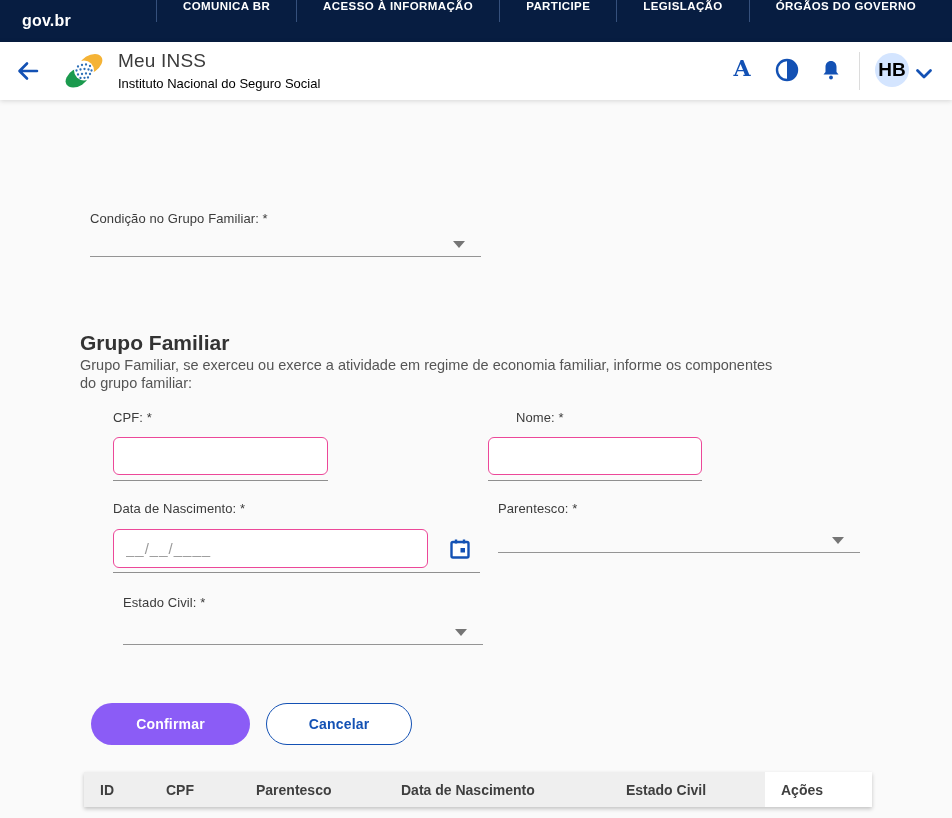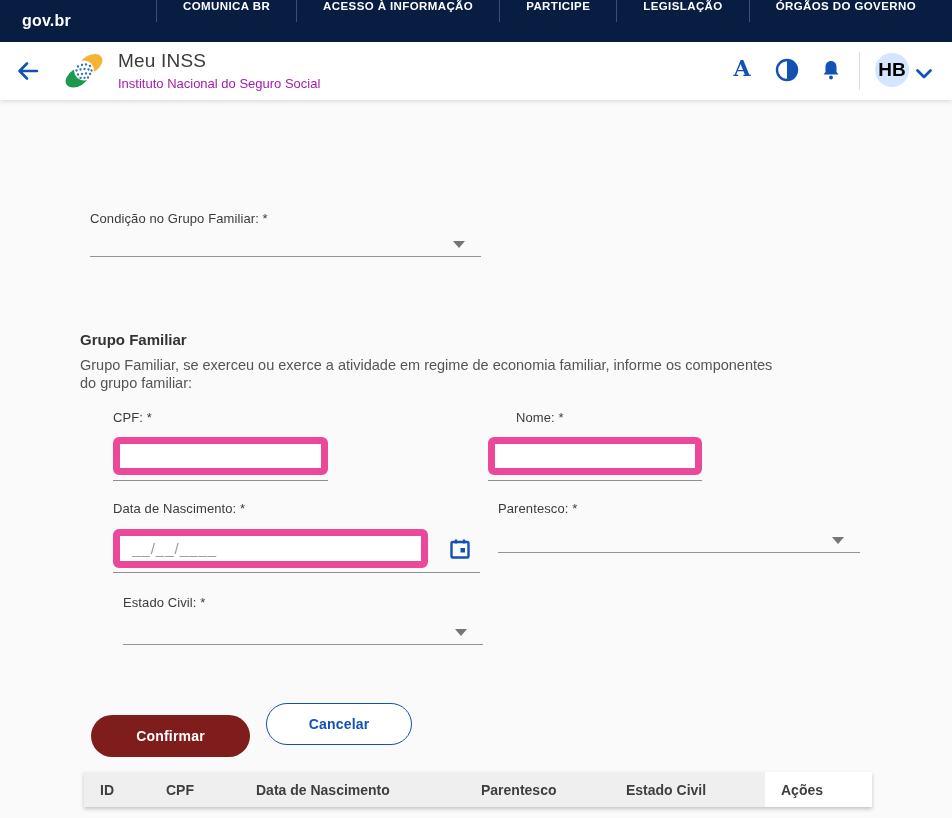--- a/index.html
+++ b/index.html
@@ -28,21 +28,21 @@
 
   
   .appheader {
     position:absolute; top:42px; left:0; width:952px; height:58px;
     background:#ffffff; box-shadow:0 1px 5px rgba(0,0,0,0.15); z-index:5;
   }
   .back-btn { position:absolute; left:15px; top:16px; width:26px; height:26px; cursor:pointer; }
   .inss-logo { position:absolute; left:63px; top:9px; width:42px; height:40px; }
   .title-box { position:absolute; left:118px; top:8px; }
   .app-title { font-size:19px; color:#3b3b3b; font-weight:400; letter-spacing:0.2px; }
-  .app-subtitle { font-size:13px; color:#a21caf; margin-top:4px; }
+  .app-subtitle { font-size:13px; color:#000000; margin-top:4px; }
   .hdr-icon { position:absolute; top:14px; width:28px; height:28px; display:flex; align-items:center; justify-content:center; cursor:pointer; }
   .font-icon { left:728px; top:12px; font-family:"DejaVu Serif", serif; font-weight:bold; font-size:22px; color:#1351B4; }
   .contrast-icon { left:773px; }
   .bell-icon { left:817px; }
   .hdr-divider { position:absolute; left:859px; top:10px; width:1px; height:38px; background:#dcdcdc; }
   .avatar {
     position:absolute; left:875px; top:11px; width:34px; height:34px; border-radius:50%;
     background:#D4E5FF; color:#000000; font-weight:bold; font-size:19px;
     display:flex; align-items:center; justify-content:center; cursor:pointer;
   }
@@ -55,42 +55,42 @@
 
   .underline-select {
     position:absolute; border-bottom:1px solid #949494; height:28px; cursor:pointer;
   }
   .underline-select .tri {
     position:absolute; right:16px; top:12px; width:0; height:0;
     border-left:6px solid transparent; border-right:6px solid transparent;
     border-top:7px solid #757575;
   }
 
-  .section-title { position:absolute; left:80px; top:231px; font-size:15px; font-weight:bold; color:#333; }
+  .section-title { position:absolute; left:80px; top:231px; font-size:21px; font-weight:bold; color:#333; }
   .section-desc {
     position:absolute; left:80px; top:257px; width:705px;
     font-size:14.5px; color:#555; line-height:17.5px;
   }
 
   .text-input {
-    position:absolute; background:#fff; border:7px solid #ec4899; border-radius:6px;
+    position:absolute; background:#fff; border:1px solid #ec4899; border-radius:6px;
     font-family:"Liberation Sans", sans-serif; font-size:15px; color:#333;
     padding:8px 12px; outline:none;
   }
   .text-input::placeholder { color:#9a9a9a; letter-spacing:1px; }
   .input-underline { position:absolute; height:1px; background:#8f8f8f; }
 
   .cal-btn { position:absolute; left:448px; top:437px; width:24px; height:24px; cursor:pointer; }
 
   .pill-btn {
     position:absolute; height:42px; border-radius:21px; font-size:14px; font-weight:600;
     font-family:"Liberation Sans", sans-serif; display:flex; align-items:center; justify-content:center;
     cursor:pointer; letter-spacing:0.2px;
   }
-  .btn-primary { background:#7f1d1d; color:#fff; border:none;margin-top:12px; }
+  .btn-primary { background:#8b5cf6; color:#fff; border:none; }
   .btn-outline { background:#fff; color:#1351B4; border:1px solid #1351B4; }
 
   
   .family-table {
     position:absolute; left:84px; top:672px; width:788px; height:35px;
     display:flex; box-shadow:0 2px 4px rgba(0,0,0,0.22); background:#1d4ed8;font-weight:bold;
   }
   .th {
     display:flex; align-items:center; padding-left:16px;
     font-size:14px; color:#3f3f3f; background:#EFEFEF; white-space:nowrap;
@@ -219,21 +219,21 @@
       <span></span>
       <span class="tri"></span>
     </div>
 
     <button class="pill-btn btn-primary" style="left:91px; top:603px; width:159px;">Confirmar</button>
     <button class="pill-btn btn-outline" style="left:266px; top:603px; width:146px;">Cancelar</button>
 
     <div class="family-table">
       <div class="th c0">ID</div>
       <div class="th c1">CPF</div>
+      <div class="th c3">Parentesco</div>
       <div class="th c2">Data de Nascimento</div>
-      <div class="th c3">Parentesco</div>
       <div class="th c4">Estado Civil</div>
       <div class="th c5">Ações</div>
     </div>
 
   </div>
 
 </div>
 
 </body></html>

